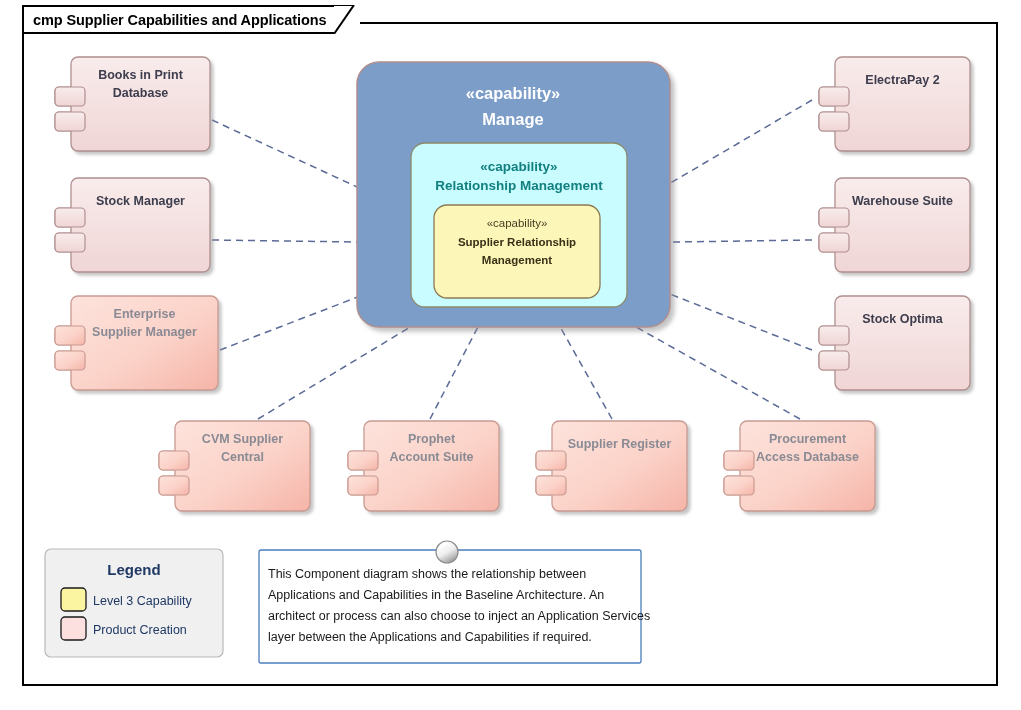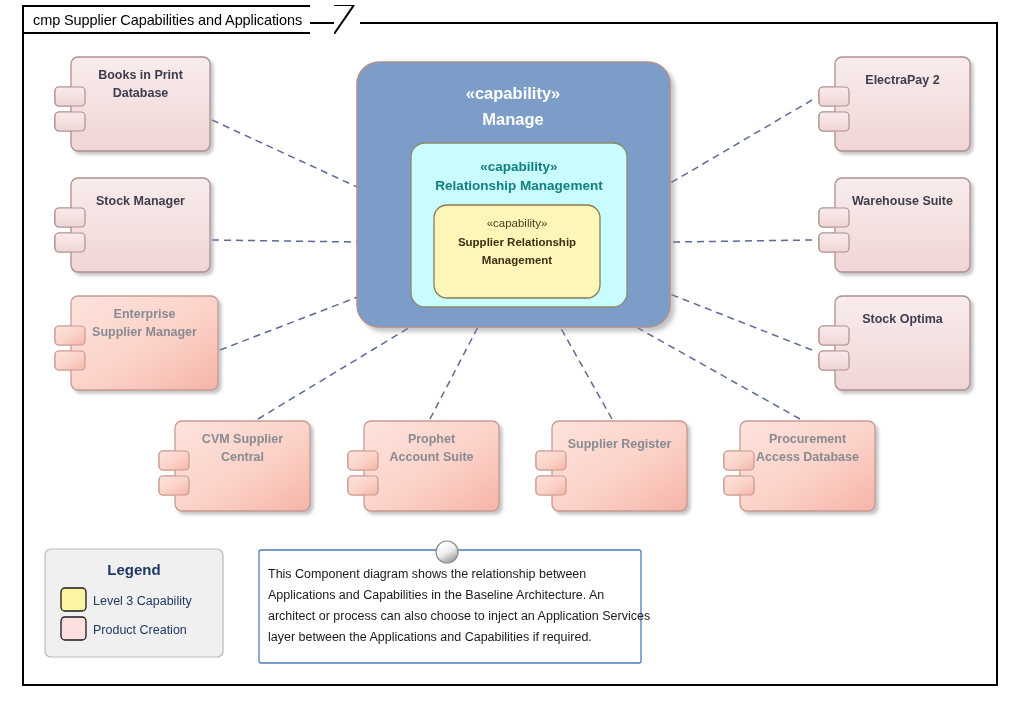--- a/index.html
+++ b/index.html
@@ -46,21 +46,21 @@
     border: 2px solid #000000;
     border-right: none;
     box-sizing: border-box;
     background: #ffffff;
     padding: 0 8px 0 9px;
     display: flex;
     align-items: center;
   }
   .frame-tab-label {
     font-size: 14.5px;
-    font-weight: normal;
+    font-weight: bold;
     color: #000000;
     white-space: nowrap;
     letter-spacing: -0.1px;
   }
   .frame-tab-corner {
     position: absolute;
     top: 0;
     width: 26px;
     height: 29px;
   }

